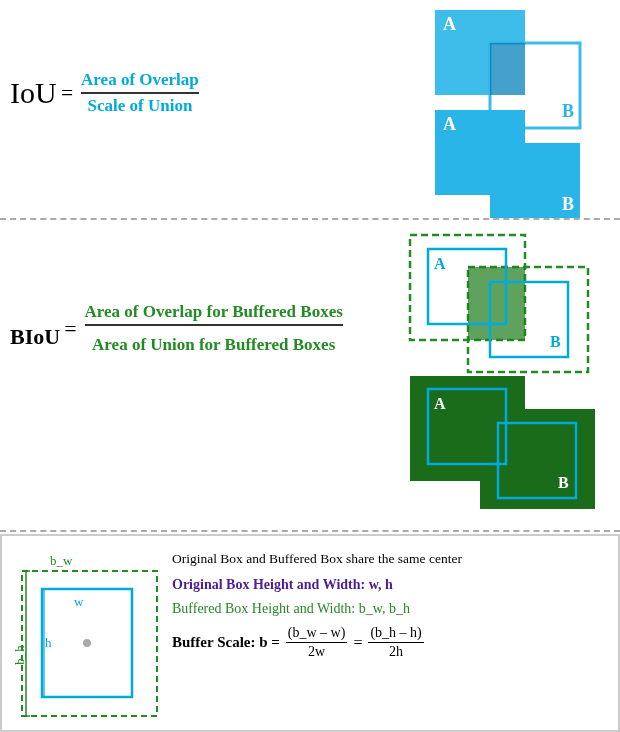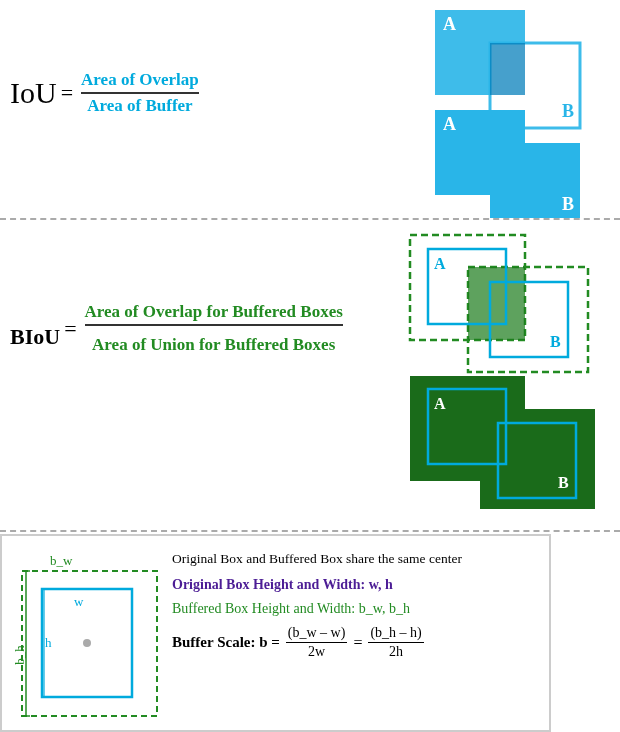--- a/index.html
+++ b/index.html
@@ -133,21 +133,21 @@
       position: absolute;
       right: 20px;
       bottom: 10px;
     }
 
     
     .buffer-section {
       position: absolute;
       top: 534px;
       left: 0;
-      width: 551px;
+      width: 620px;
       height: 198px;
       background: #fff;
       border: 2px solid #ccc;
     }
 
     .buffer-diagram {
       position: absolute;
       left: 10px;
       top: 15px;
     }
@@ -208,21 +208,21 @@
 
 <div class="page">
 
   <div class="iou-section">
 
     <div class="iou-formula" style="display:flex; align-items:center;">
       <span class="iou-label">IoU</span>
       <span class="iou-equals">=</span>
       <div class="fraction">
         <div class="fraction-num">Area of Overlap</div>
-        <div class="fraction-den">Area of Buffer</div>
+        <div class="fraction-den">Scale of Union</div>
       </div>
     </div>
 
     <div class="iou-diagram">
       <svg width="175" height="130">
 
         <rect x="20" y="5" width="90" height="85" fill="#29b5e8" opacity="0.9"></rect>
         <text x="28" y="25" fill="white" font-size="18" font-weight="bold">A</text>
 
         <rect x="75" y="38" width="90" height="85" fill="white" stroke="#29b5e8" stroke-width="3" opacity="0.9"></rect>

